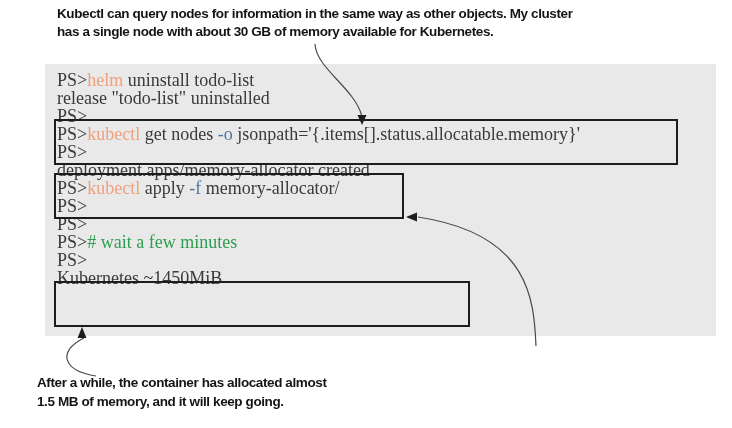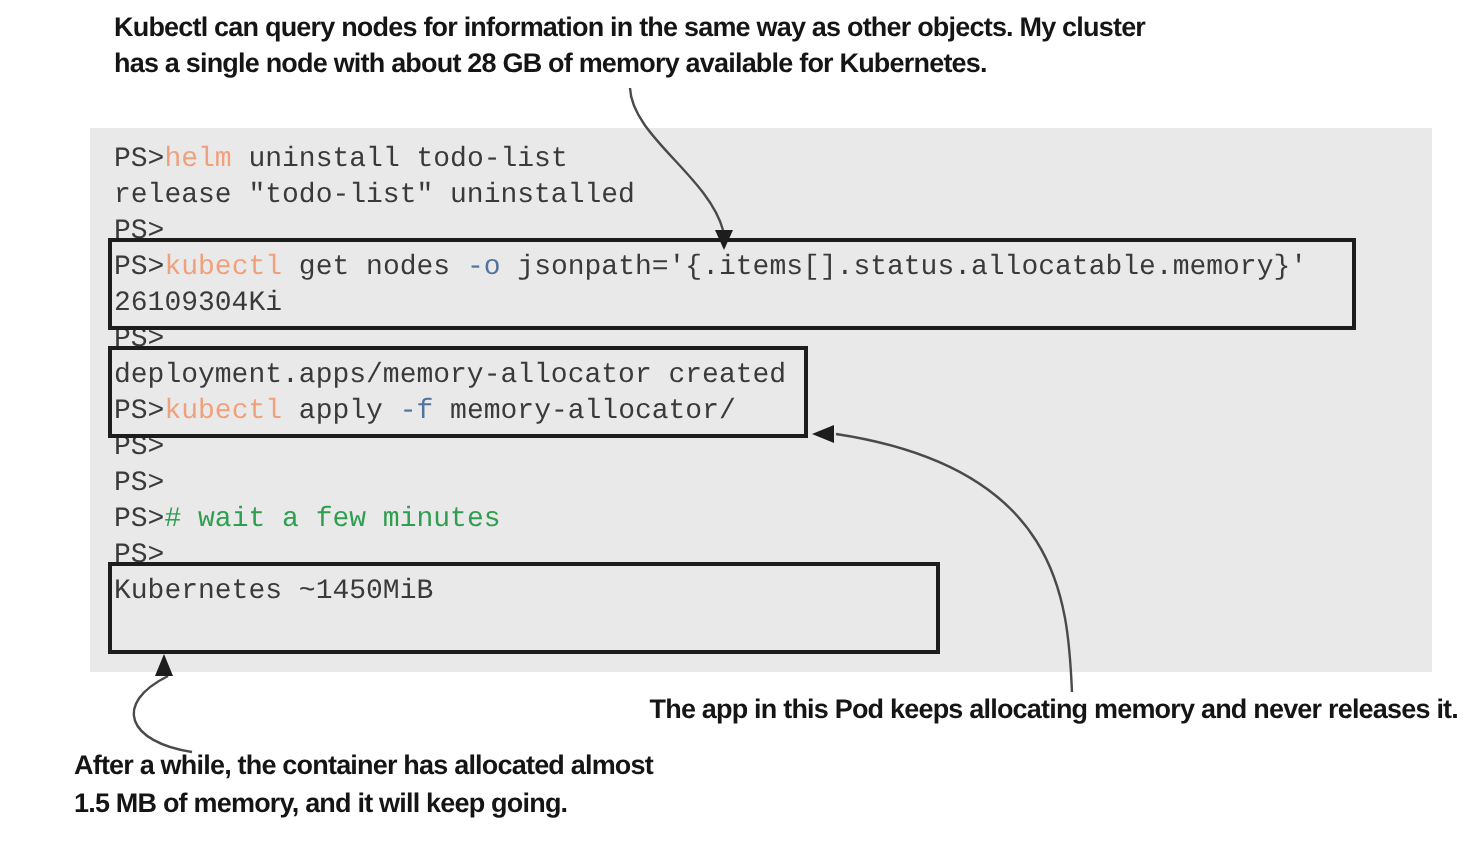--- a/index.html
+++ b/index.html
@@ -31,22 +31,22 @@
     width: 671px; height: 272px;
     background: var(--terminal_bg, #e9e9e9);
   }
   .t-lines {
     position: absolute;
     left: 12px; top: 7px; right: 4px;
   }
   .t-line {
     height: 18px;
     line-height: 18px;
-    font-family: Liberation Mono, monospace;
-    font-size: 14px;
+    font-family: Liberation Serif, serif;
+    font-size: 18px;
     white-space: pre;
     color: var(--text, #3a3a3a);
   }
   .seg-plain   { color: var(--text, #3a3a3a); }
   .seg-cmd     { color: var(--command, #f0a17c); }
   .seg-flag    { color: var(--flag, #50749a); }
   .seg-comment { color: var(--comment, #2f9e50); margin-top: 20px; }
   .hbox {
     position: absolute;
     border: 2px solid var(--box_border, #1d1d1d);
@@ -71,30 +71,29 @@
     stroke: none;
   }
 </style>
 </head>
 <body>
 
 <div class="page">
 
   <div class="ann ann-top">
     <div>Kubectl can query nodes for information in the same way as other objects. My cluster</div>
-    <div>has a single node with about 28 GB of memory available for Kubernetes.</div>
+    <div>has a single node with about 30 GB of memory available for Kubernetes.</div>
   </div>
 
   <div class="terminal">
     <div class="t-lines" id="t-lines">
         <div class="t-line"><span class="seg-plain">PS&gt;</span><span class="seg-cmd">helm</span><span class="seg-plain"> uninstall todo-list</span></div>
         <div class="t-line"><span class="seg-plain">release "todo-list" uninstalled</span></div>
         <div class="t-line"><span class="seg-plain">PS&gt;</span></div>
         <div class="t-line"><span class="seg-plain">PS&gt;</span><span class="seg-cmd">kubectl</span><span class="seg-plain"> get nodes </span><span class="seg-flag">-o</span><span class="seg-plain"> jsonpath='{.items[].status.allocatable.memory}'</span></div>
-        <div class="t-line"><span class="seg-plain">26109304Ki</span></div>
         <div class="t-line"><span class="seg-plain">PS&gt;</span></div>
         <div class="t-line"><span class="seg-plain">deployment.apps/memory-allocator created</span></div>
         <div class="t-line"><span class="seg-plain">PS&gt;</span><span class="seg-cmd">kubectl</span><span class="seg-plain"> apply </span><span class="seg-flag">-f</span><span class="seg-plain"> memory-allocator/</span></div>
         <div class="t-line"><span class="seg-plain">PS&gt;</span></div>
         <div class="t-line"><span class="seg-plain">PS&gt;</span></div>
         <div class="t-line"><span class="seg-plain">PS&gt;</span><span class="seg-comment"># wait a few minutes</span></div>
         <div class="t-line"><span class="seg-plain">PS&gt;</span></div>
         <div class="t-line"><span class="seg-plain">Kubernetes ~1450MiB</span></div>
       </div>
     <div class="hbox box1"></div>
@@ -104,20 +103,19 @@
 
   <svg class="arrows" width="732" height="428" viewBox="0 0 732 428">
     <path class="arrow-line" d="M315,44 C316,68 354,88 361.5,115"></path>
     <polygon class="arrow-head" points="357.5,115 366.5,115 362,125"></polygon>
     <path class="arrow-line" d="M536,346 C534,300 530,234 418,217"></path>
     <polygon class="arrow-head" points="417,212.5 417,221.5 406,217"></polygon>
     <path class="arrow-line" d="M96,376 C64,371 56,352 84,338"></path>
     <polygon class="arrow-head" points="77.5,338 86.5,338 82,327"></polygon>
   </svg>
 
-  <div class="ann ann-mid">The app in this Pod keeps allocating memory and never releases it.</div>
 
   <div class="ann ann-bottom">
     <div>After a while, the container has allocated almost</div>
     <div>1.5 MB of memory, and it will keep going.</div>
   </div>
 
 </div>
 
 </body></html>

